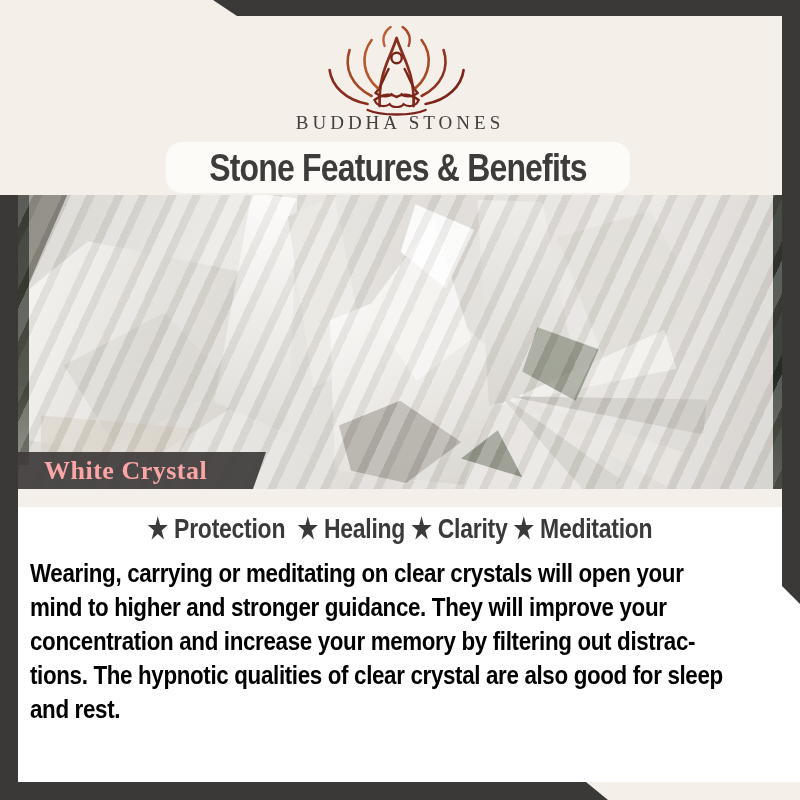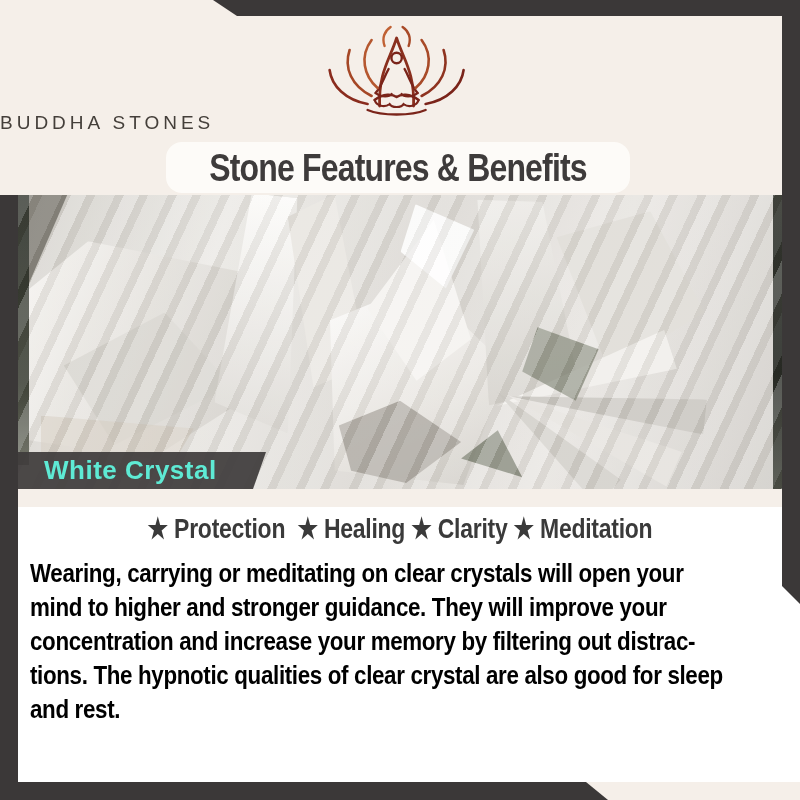--- a/index.html
+++ b/index.html
@@ -13,22 +13,22 @@
   .frame{position:absolute;background:#3b3838;}
   .frame-top{left:213px;top:0;width:587px;height:16px;
              clip-path:polygon(0 0,100% 0,100% 100%,24px 100%);}
   .frame-right{left:782px;top:0;width:18px;height:604px;
              clip-path:polygon(0 0,100% 0,100% 100%,0 586px);}
   .frame-bottom{left:0;top:782px;width:608px;height:18px;
              clip-path:polygon(0 0,586px 0,100% 100%,0 100%);}
   .frame-left{left:0;top:195px;width:18px;height:605px;}
   
   .logo{position:absolute;left:50%;top:24px;transform:translateX(-52%);}
-  .brand-name{position:absolute;left:0;top:112px;width:800px;text-align:left;
-              font-family:Liberation Sans, sans-serif;font-size:19px;letter-spacing:4px;
+  .brand-name{position:absolute;left:0;top:112px;width:800px;text-align:center;
+              font-family:Liberation Serif, serif;font-size:19px;letter-spacing:4px;
               color:#443f3a;font-weight:400;}
   
   .title-band{position:absolute;left:166px;top:142px;width:464px;height:51px;background:#fdfbf8;border-radius:16px;}
   .title-text{width:100%;text-align:center;line-height:51px;font-size:39px;font-weight:700;
               color:#3e3b3b;letter-spacing:-1px;transform:scaleX(.82);transform-origin:center;
               white-space:nowrap;}
   
   .photo{position:absolute;left:18px;top:195px;width:764px;height:294px;overflow:hidden;
          background:linear-gradient(108deg,#cfccc6 0%,#e9e7e3 25%,#dbd8d3 50%,#e7e4e0 72%,#cfccc7 100%);}
   .photo .shard{position:absolute;}
@@ -73,22 +73,22 @@
   .s19{left:3%;top:75%;width:20%;height:22%;background:#cfc5b8;opacity:.5;
       clip-path:polygon(0 0,100% 20%,80% 100%,0 80%);}
   .s20{left:50%;top:2%;width:10%;height:30%;background:#ffffff;opacity:.85;transform:rotate(-10deg);
       clip-path:polygon(30% 0,100% 40%,50% 100%,0 50%);}
   .facet-overlay{position:absolute;left:0;top:0;width:100%;height:100%;
       background:repeating-linear-gradient(115deg,rgba(255,255,255,.25) 0 14px,rgba(160,156,148,.16) 14px 22px,
                  rgba(255,255,255,.14) 22px 40px,rgba(120,116,108,.10) 40px 48px);}
   
   .stone-label{position:absolute;left:18px;top:452px;width:248px;height:37px;
       background:rgba(62,59,59,.92);clip-path:polygon(0 0,100% 0,calc(100% - 13px) 100%,0 100%);}
-  .stone-label-text{color:#5eead4;font-size:26px;font-weight:700;line-height:37px;
-      padding-left:26px;letter-spacing:.5px;white-space:nowrap;}
+  .stone-label-text{color:#fca5a5;font-size:26px;font-weight:700;line-height:37px;
+      padding-left:26px;letter-spacing:.5px;white-space:nowrap;font-family:Liberation Serif, serif;}
   
   .features{position:absolute;left:0;top:512px;width:800px;text-align:center;
       font-size:28px;font-weight:700;color:#3a3a3a;letter-spacing:-.3px;
       transform:scaleX(.82);transform-origin:center;white-space:pre;}
   
   .description{position:absolute;left:30px;top:556px;width:760px;color:#000000;}
   .description .line{font-size:26px;font-weight:700;line-height:34px;letter-spacing:-.4px;
       transform:scaleX(.86);transform-origin:left center;white-space:nowrap;}
 </style>
 </head>

